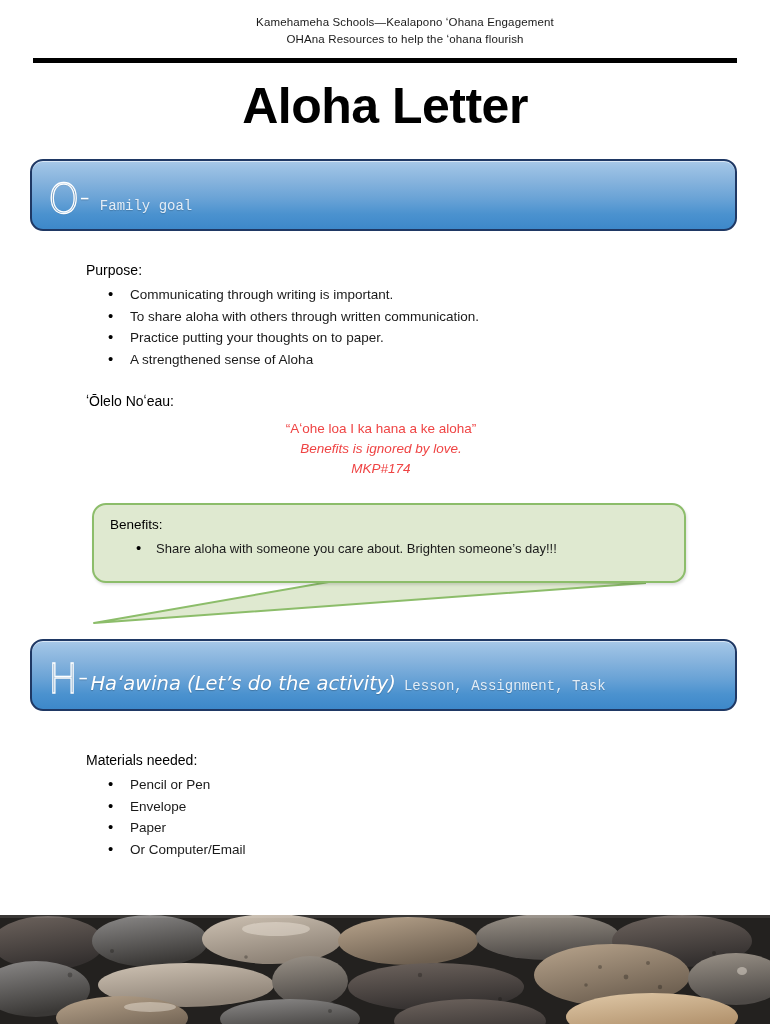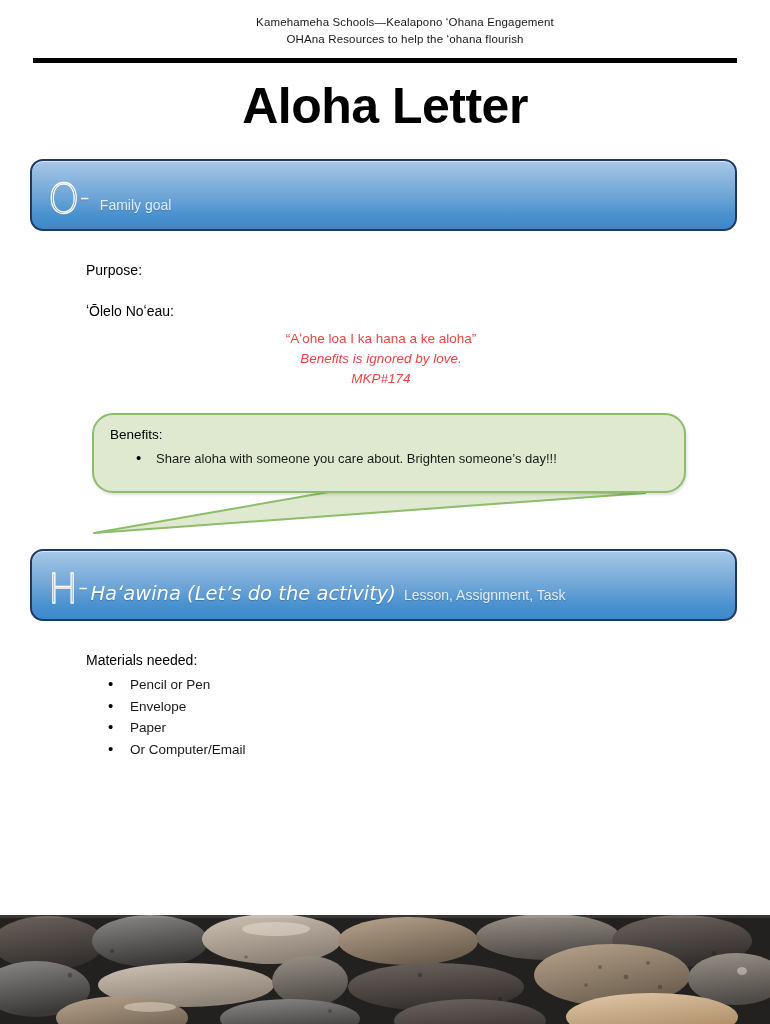--- a/index.html
+++ b/index.html
@@ -96,21 +96,21 @@
   .banner-main {
     font-family: "DejaVu Sans", sans-serif;
     font-size: 19.5px;
     font-style: italic;
     color: #ffffff;
     text-shadow: 0 1px 1px rgba(0,0,0,0.22);
     position: relative;
     top: 1px;
   }
   .banner-sub {
-    font-family: Liberation Sans, sans-serif;
+    font-family: Liberation Mono, monospace;
     font-size: 14px;
     color: #e3edf7;
     margin-left: 8px;
     text-shadow: 0 1px 1px rgba(0,0,0,0.18);
     position: relative;
     top: 1px;
   }
 
   
   .section-body {
@@ -166,21 +166,21 @@
     height: 130px;
   }
   .callout {
     position: absolute;
     left: 6px;
     top: 0;
     width: 594px;
     height: 80px;
     background: #dfe9d0;
     border: 2px solid #8cbd6a;
-    border-radius: 21px;
+    border-radius: 14px;
     box-sizing: border-box;
     box-shadow: 1px 2px 3px rgba(0,0,0,0.13);
     z-index: 2;
   }
   .callout-inner {
     padding: 10px 0 0 16px;
   }
   .callout .sub-head {
     font-size: 13.5px;
   }
@@ -229,20 +229,26 @@
       <span class="banner-letter">O</span>
       <span class="banner-dash">–</span>
       <span class="banner-sub">Family goal</span>
     </div>
   </div>
 </div>
 
 <div class="section-body" style="margin-top:29px;">
 
   <div class="sub-head">Purpose:</div>
+  <ul class="bullets">
+    <li>Communicating through writing is important.</li>
+    <li>To share aloha with others through written communication.</li>
+    <li>Practice putting your thoughts on to paper.</li>
+    <li>A strengthened sense of Aloha</li>
+  </ul>
 
   <div class="sub-head olelo-head">ʻŌlelo Noʻeau:</div>
   <div class="olelo-quote" style="margin-top:8px;">
     <div>“Aʻohe loa I ka hana a ke aloha”</div>
     <div class="ital">Benefits is ignored by love.</div>
     <div class="ital">MKP#174</div>
   </div>
 
   <div class="callout-wrap">
     <svg class="callout-tail" viewBox="0 0 560 48">
@@ -264,21 +270,21 @@
   <div class="banner">
     <div class="banner-inner">
       <span class="banner-letter">H</span>
       <span class="banner-dash">–</span>
       <span class="banner-main">Haʻawina (Let’s do the activity)</span>
       <span class="banner-sub">Lesson, Assignment, Task</span>
     </div>
   </div>
 </div>
 
-<div class="section-body" style="margin-top:29px;">
+<div class="section-body" style="margin-top:39px;">
   <div class="sub-head">Materials needed:</div>
   <ul class="bullets">
     <li>Pencil or Pen</li>
     <li>Envelope</li>
     <li>Paper</li>
     <li>Or Computer/Email</li>
   </ul>
 </div>
 
 <div class="stone-footer">

